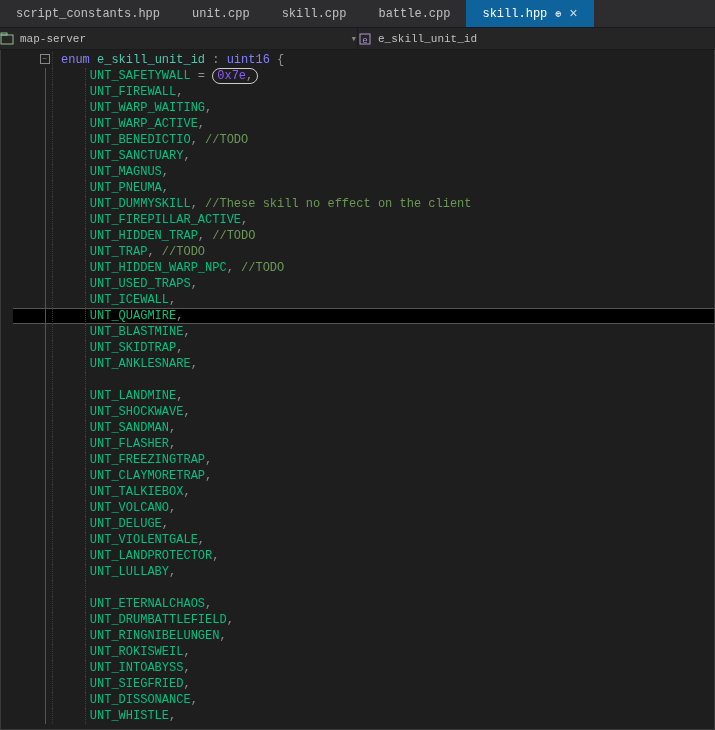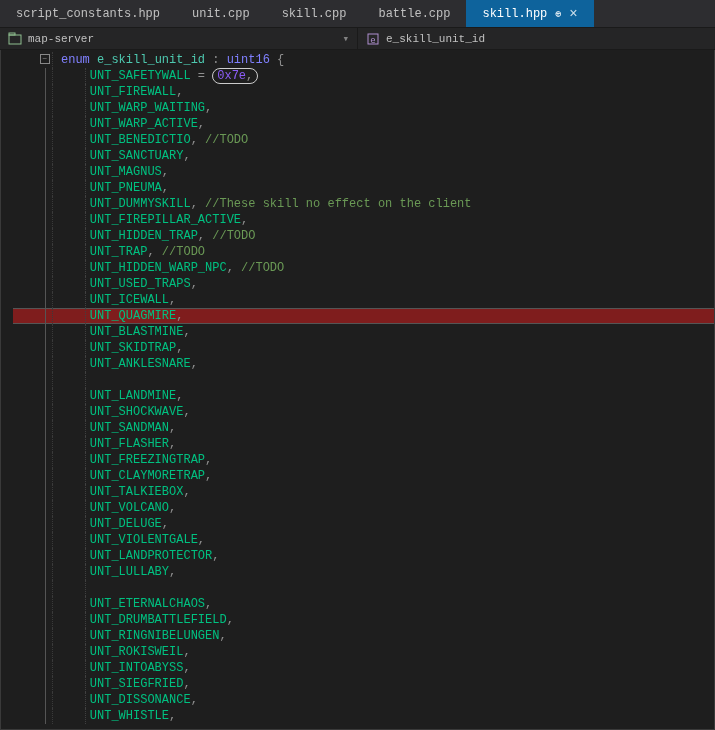--- a/index.html
+++ b/index.html
@@ -40,21 +40,21 @@
 }
 .nav-bar {
   display: flex;
   background: #252526;
   height: 22px;
   border-bottom: 1px solid #1a1a1a;
 }
 .nav-left, .nav-right {
   display: flex;
   align-items: center;
-  padding: 0 8px;
+  padding: 0 0;
   gap: 6px;
   font-size: 11px;
   color: #c0c0c0;
 }
 .nav-left { flex: 1; border-right: 1px solid #1a1a1a; }
 .nav-right { flex: 1; }
 .nav-icon {
   width: 14px;
   height: 14px;
   display: inline-flex;
@@ -115,21 +115,21 @@
   position: absolute;
   top: 0;
   bottom: 0;
   width: 0;
   border-left: 1px dotted #404040;
 }
 .content {
   padding-left: 8px;
 }
 .line.highlighted {
-  background: #7f1d1d;
+  background: #000000;
   box-shadow: inset 0 1px 0 #555, inset 0 -1px 0 #555;
 }
 .kw-enum { color: #8080ff; }
 .type { color: #8080ff; }
 .identifier { color: #4ec9b0; }
 .enum-member { color: #00c080; }
 .punct { color: #909090; }
 .number { color: #8b5cf6; }
 .comment { color: #6a9955; }
 .circled {

